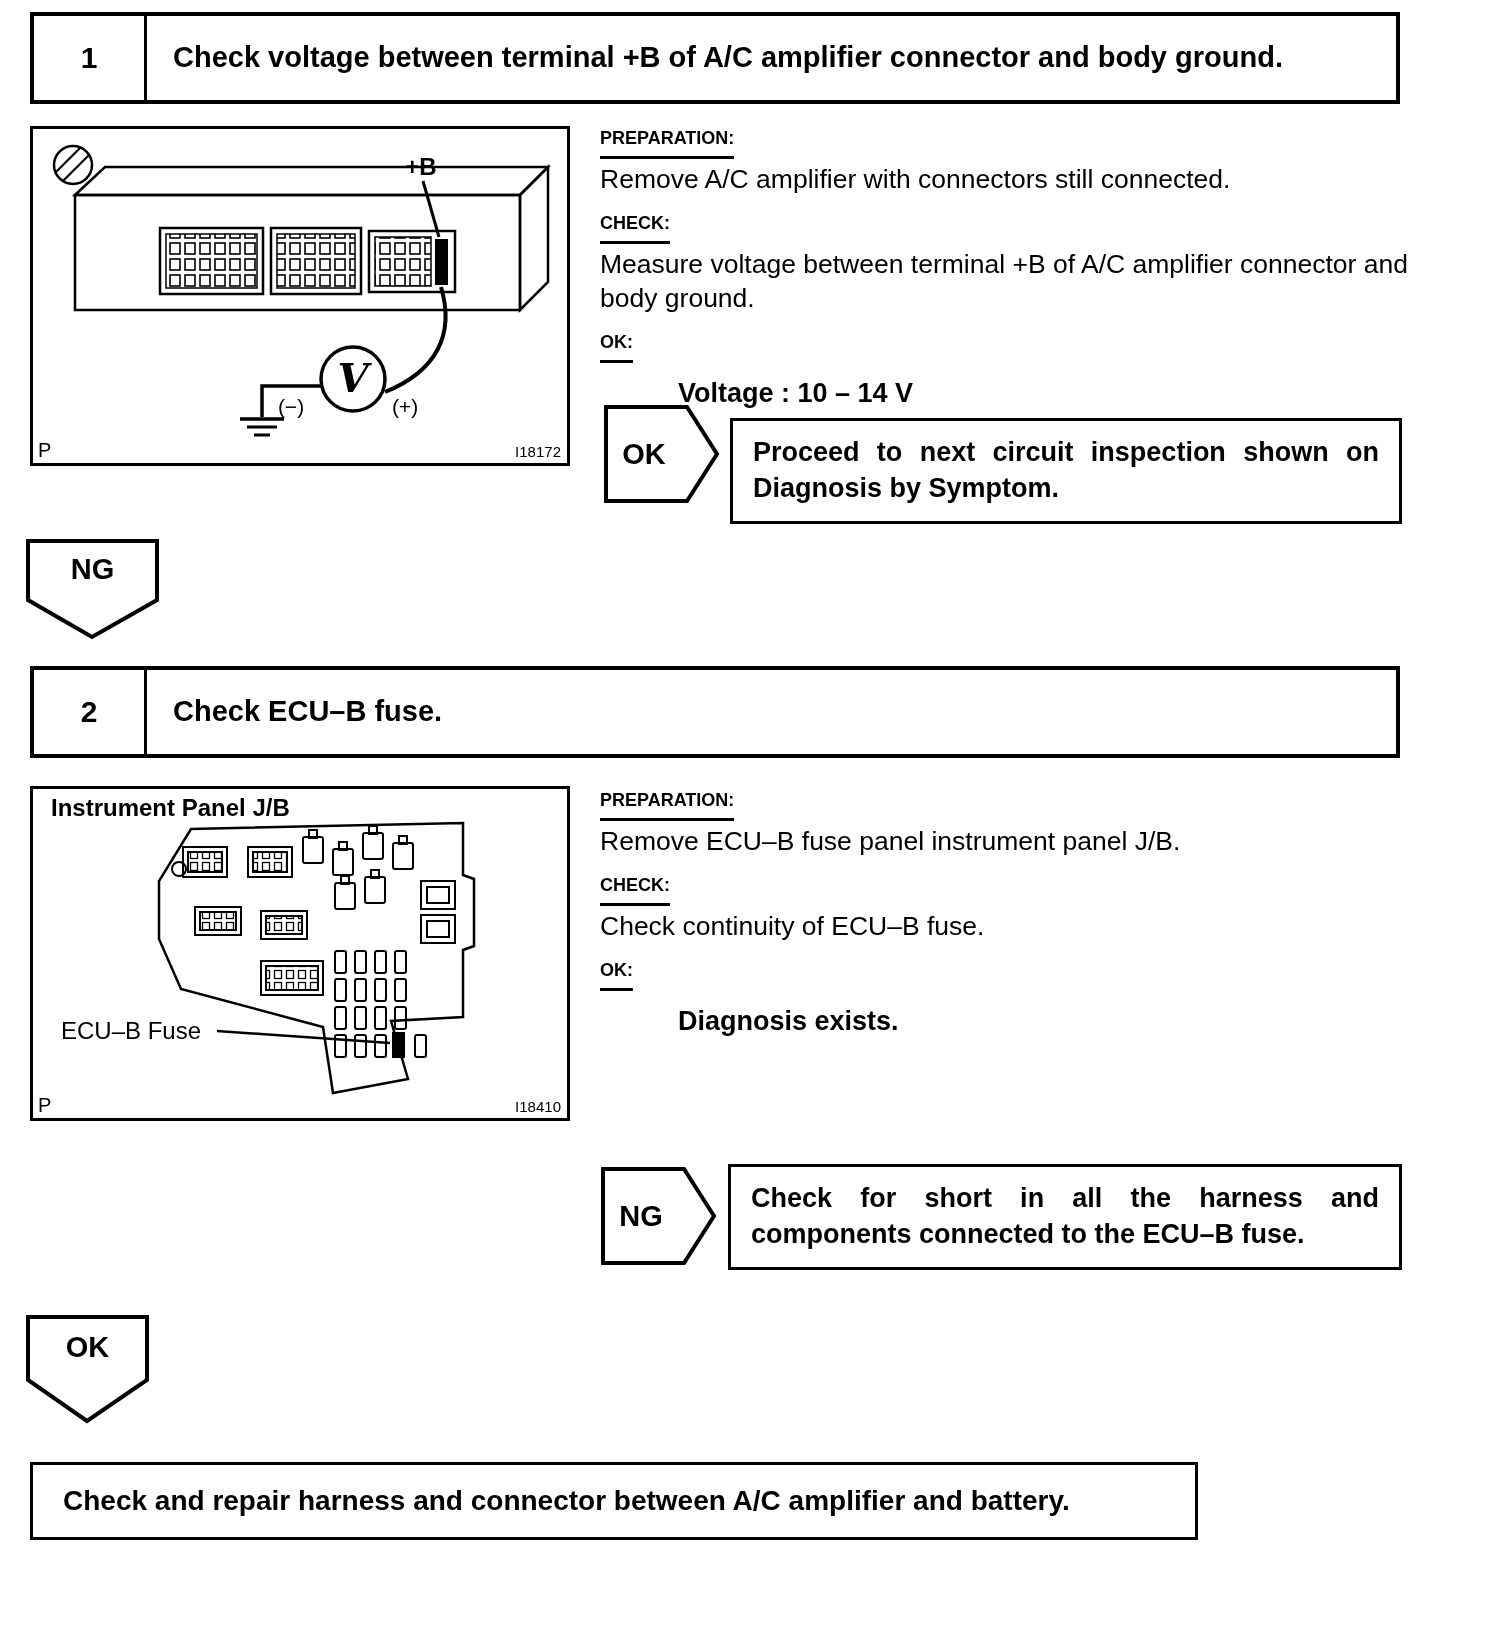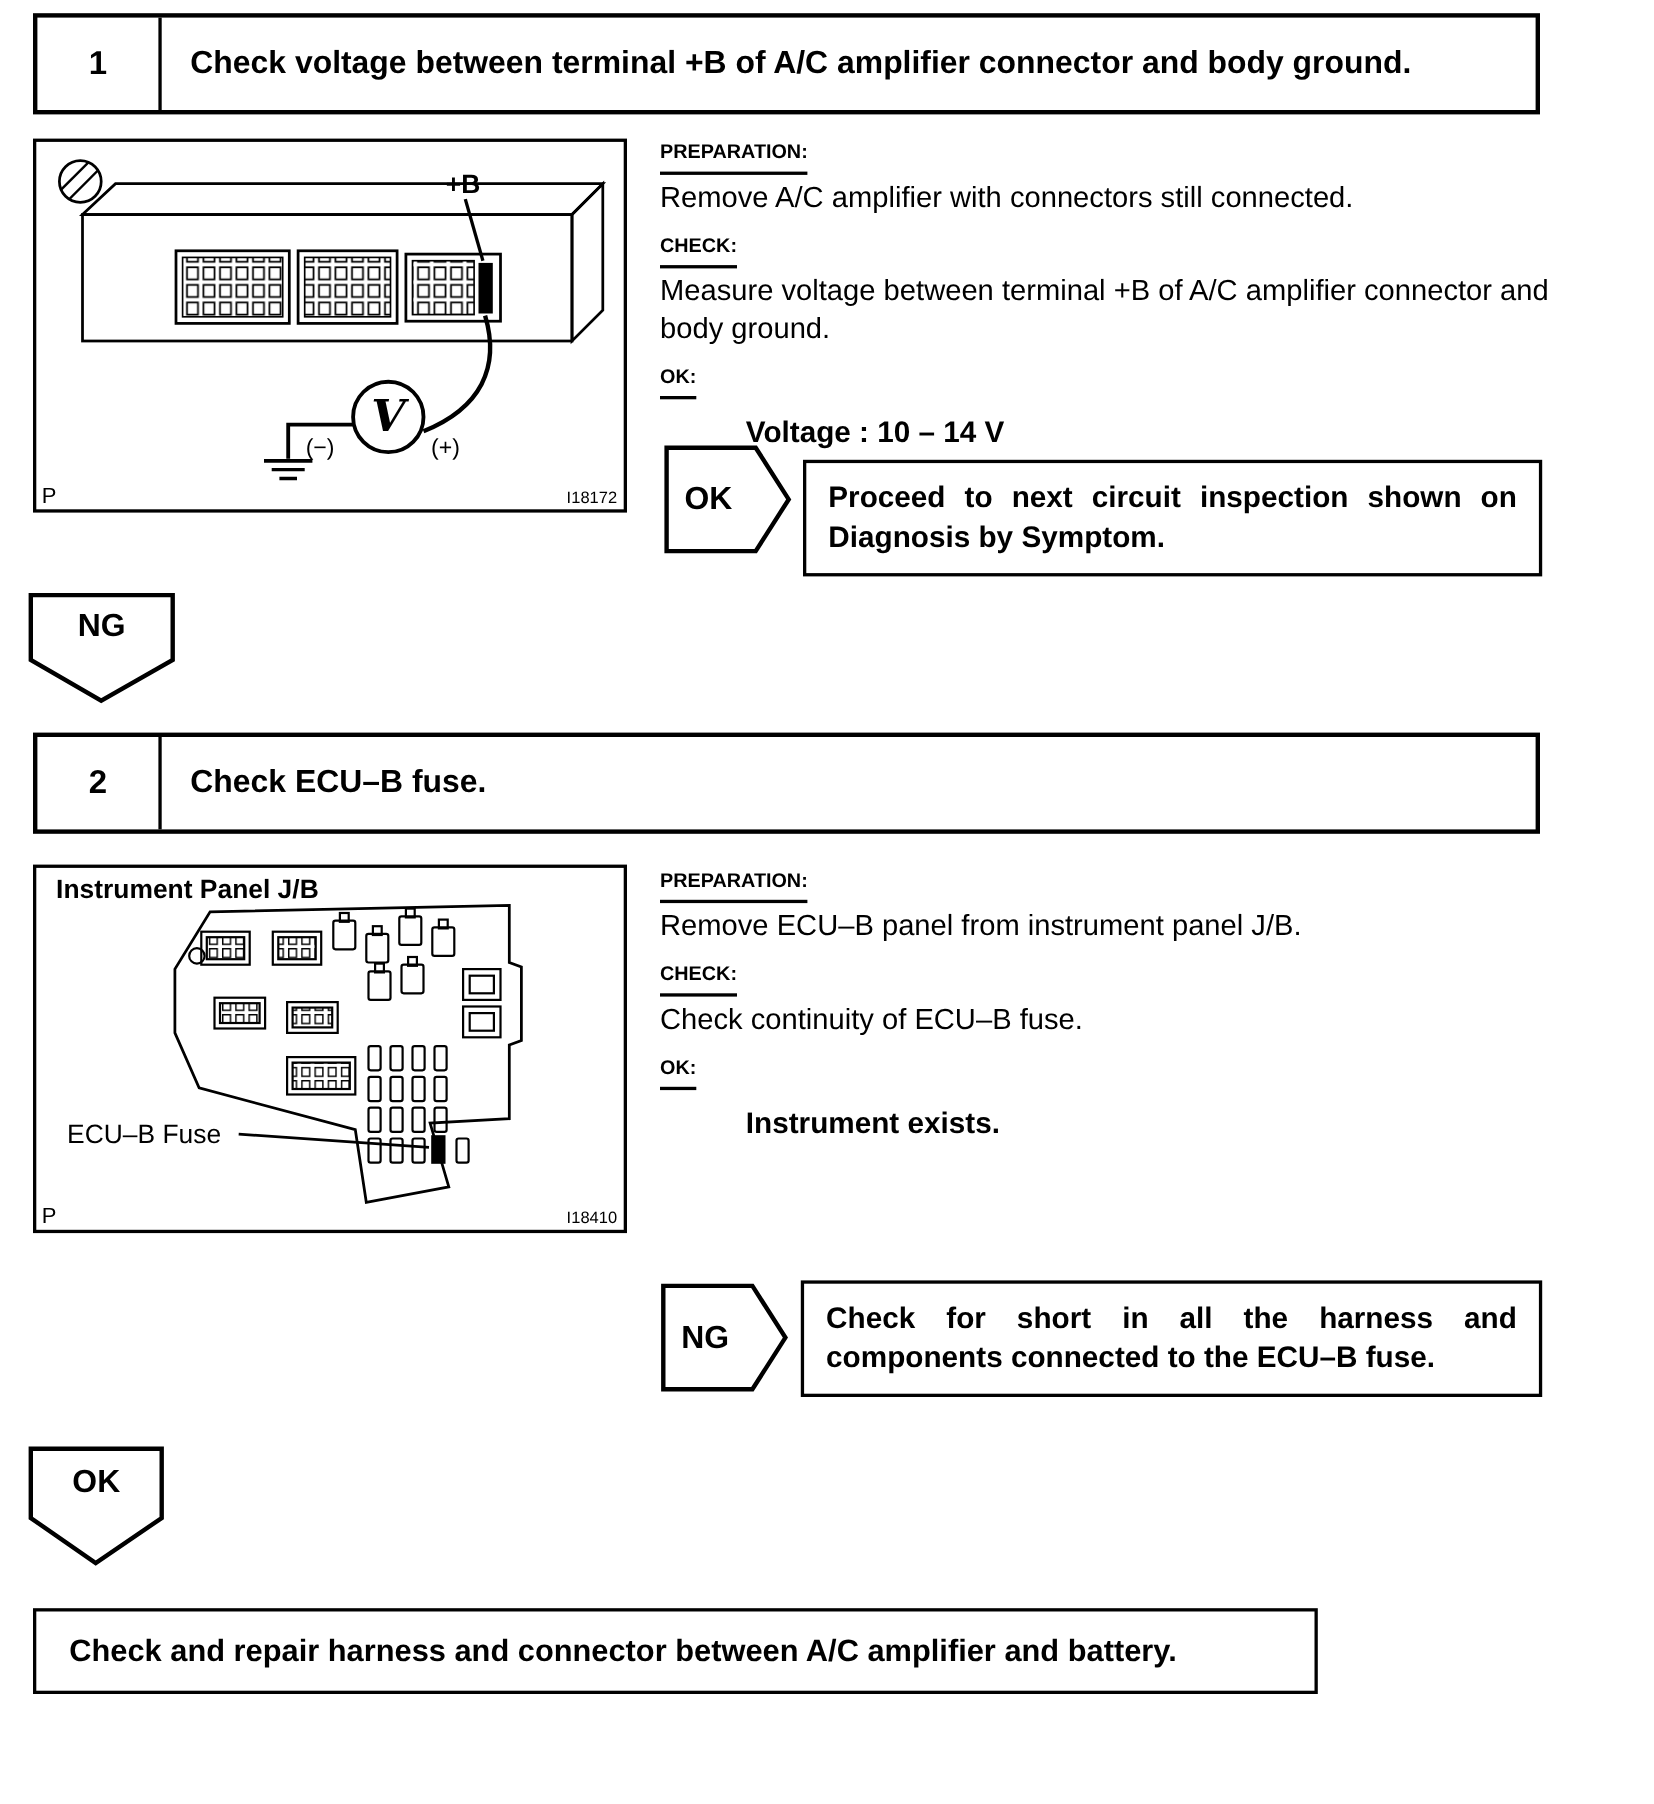--- a/index.html
+++ b/index.html
@@ -242,25 +242,25 @@
       <line x1="184" y1="242" x2="357" y2="254" stroke="#000" stroke-width="2.5"></line>
 
       <text x="28" y="250" font-size="24">ECU–B Fuse</text>
       <text x="5" y="323" font-size="20">P</text>
       <text x="528" y="323" text-anchor="end" font-size="15">I18410</text>
     </svg>
   </div>
 
   <div class="instr" style="left:600px; top:780px; width:832px;">
     <div class="lbl-row"><span class="lbl">PREPARATION:</span></div>
-    <div class="body-text">Remove ECU–B panel from instrument panel J/B.</div>
+    <div class="body-text">Remove ECU–B fuse panel instrument panel J/B.</div>
     <div class="lbl-row"><span class="lbl">CHECK:</span></div>
     <div class="body-text">Check continuity of ECU–B fuse.</div>
     <div class="lbl-row"><span class="lbl">OK:</span></div>
-    <div class="spec">Instrument exists.</div>
+    <div class="spec">Diagnosis exists.</div>
   </div>
 
   <div class="pointer pointer-right" style="left:600px; top:1166px; width:118px; height:100px;">
     <svg width="118" height="100" viewBox="0 0 118 100">
       <polygon points="3,3 84,3 114,50 84,97 3,97" fill="#fff" stroke="#000" stroke-width="4"></polygon>
     </svg>
     <span class="plabel">NG</span>
   </div>
   <div class="result" style="left:728px; top:1164px; width:674px; height:106px;">
     <div class="rtext">Check for short in all the harness and components connected to the ECU–B fuse.</div>

